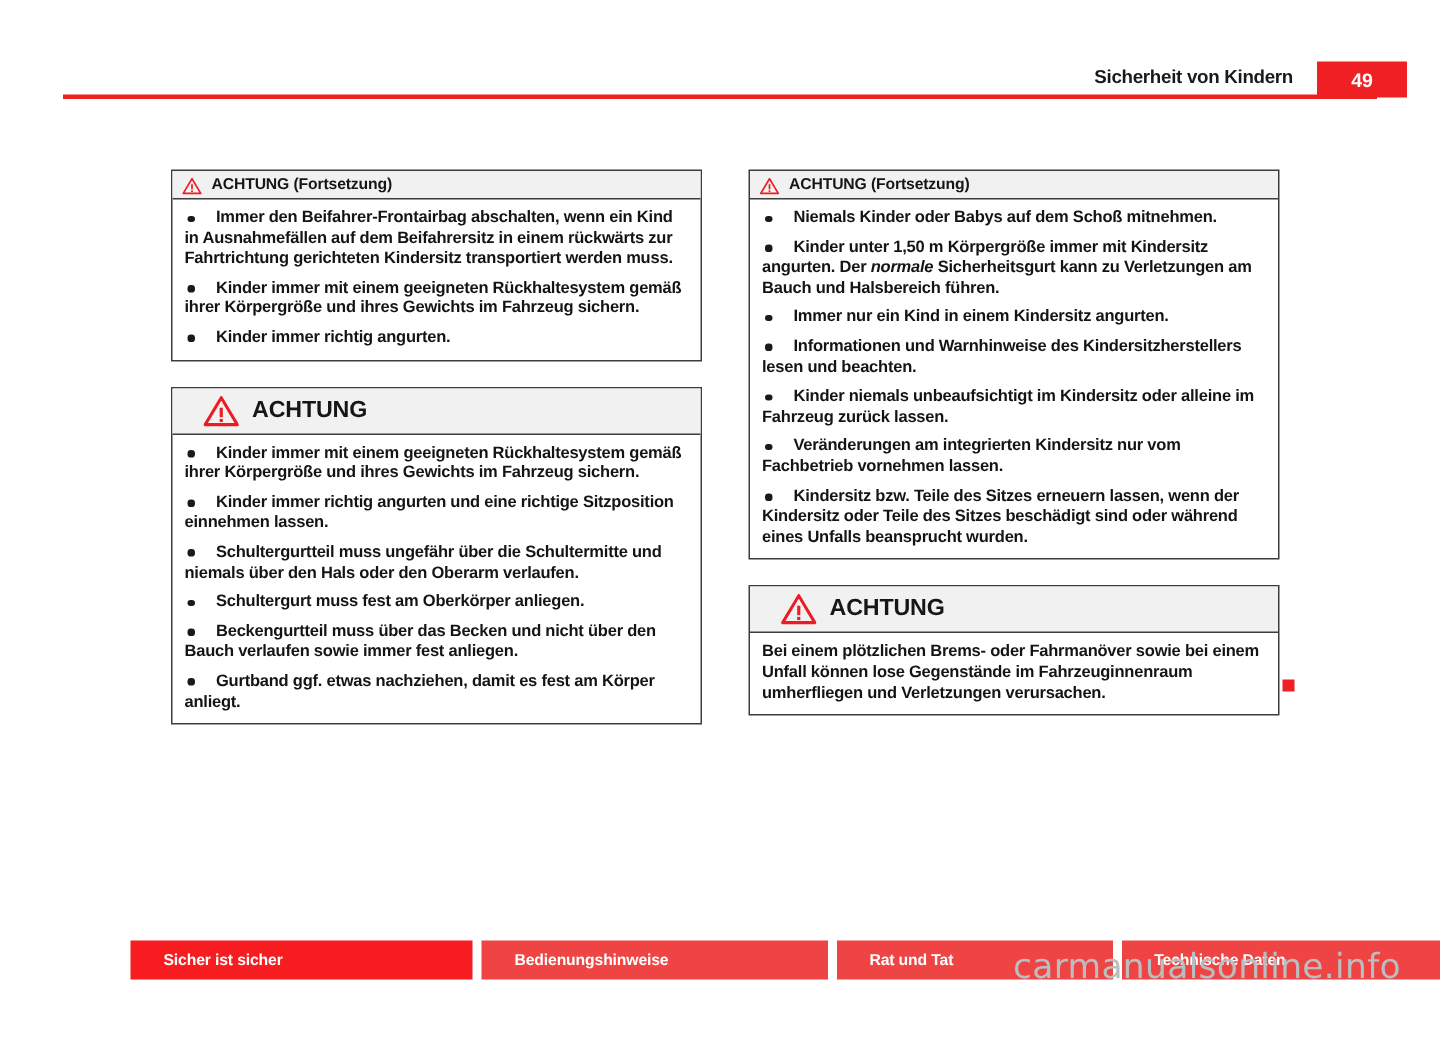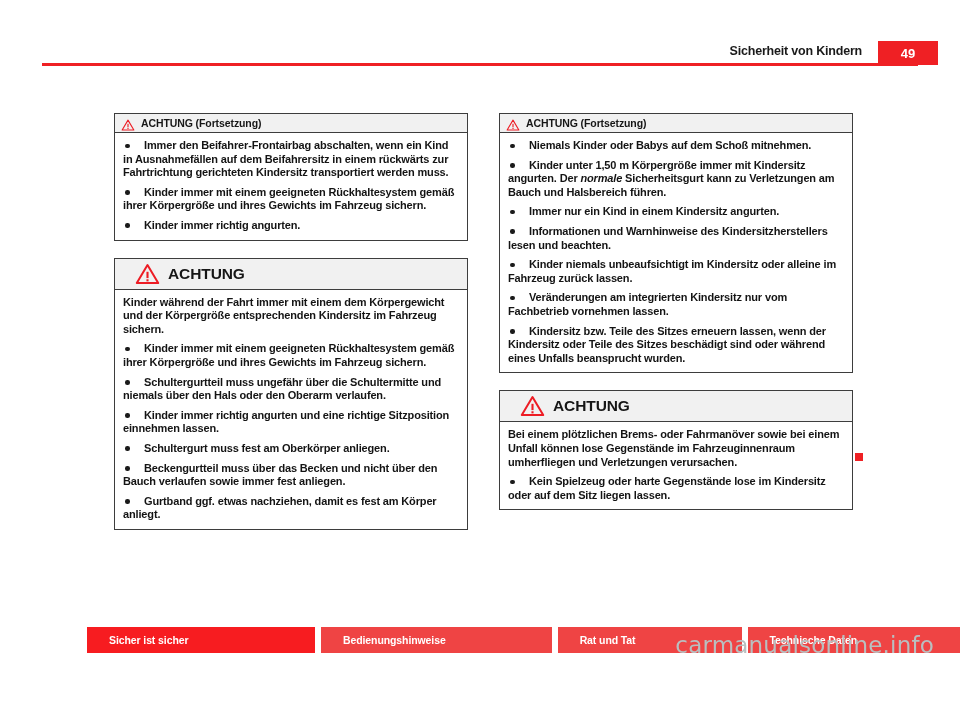--- a/index.html
+++ b/index.html
@@ -245,32 +245,31 @@
       <div class="warn-box">
         <div class="warn-head large">
           <span class="tri"><svg viewBox="0 0 26 23" width="100%" height="100%" aria-hidden="true">
               <path d="M13 2.2 L24.2 21 L1.8 21 Z" fill="none" stroke="#ed1c24" stroke-width="2.1" stroke-linejoin="round"></path>
               <rect x="11.9" y="9.2" width="2.2" height="6.6" fill="#ed1c24"></rect>
               <rect x="11.9" y="17.0" width="2.2" height="2.2" fill="#ed1c24"></rect>
             </svg></span>
           <span class="warn-title">ACHTUNG</span>
         </div>
         <div class="warn-body">
-          <div class="para">Kinder während der Fahrt immer mit einem dem Körpergewicht und der Körpergröße entsprechenden Kindersitz im Fahrzeug sichern.</div>
           <div class="bullet-row">
             <span class="bullet-dot"></span>
             <div class="bullet-text">Kinder immer mit einem geeigneten Rückhaltesystem gemäß ihrer Körpergröße und ihres Gewichts im Fahrzeug sichern.</div>
           </div>
           <div class="bullet-row">
             <span class="bullet-dot"></span>
+            <div class="bullet-text">Kinder immer richtig angurten und eine richtige Sitzposition einnehmen lassen.</div>
+          </div>
+          <div class="bullet-row">
+            <span class="bullet-dot"></span>
             <div class="bullet-text">Schultergurtteil muss ungefähr über die Schultermitte und niemals über den Hals oder den Oberarm verlaufen.</div>
-          </div>
-          <div class="bullet-row">
-            <span class="bullet-dot"></span>
-            <div class="bullet-text">Kinder immer richtig angurten und eine richtige Sitzposition einnehmen lassen.</div>
           </div>
           <div class="bullet-row">
             <span class="bullet-dot"></span>
             <div class="bullet-text">Schultergurt muss fest am Oberkörper anliegen.</div>
           </div>
           <div class="bullet-row">
             <span class="bullet-dot"></span>
             <div class="bullet-text">Beckengurtteil muss über das Becken und nicht über den Bauch verlaufen sowie immer fest anliegen.</div>
           </div>
           <div class="bullet-row">
@@ -325,24 +324,20 @@
         <div class="warn-head large">
           <span class="tri"><svg viewBox="0 0 26 23" width="100%" height="100%" aria-hidden="true">
               <path d="M13 2.2 L24.2 21 L1.8 21 Z" fill="none" stroke="#ed1c24" stroke-width="2.1" stroke-linejoin="round"></path>
               <rect x="11.9" y="9.2" width="2.2" height="6.6" fill="#ed1c24"></rect>
               <rect x="11.9" y="17.0" width="2.2" height="2.2" fill="#ed1c24"></rect>
             </svg></span>
           <span class="warn-title">ACHTUNG</span>
         </div>
         <div class="warn-body">
           <div class="para">Bei einem plötzlichen Brems- oder Fahrmanöver sowie bei einem Unfall können lose Gegenstände im Fahrzeuginnenraum umherfliegen und Verletzungen verursachen.</div>
-          <div class="bullet-row">
-            <span class="bullet-dot"></span>
-            <div class="bullet-text">Kein Spielzeug oder harte Gegenstände lose im Kindersitz oder auf dem Sitz liegen lassen.</div>
-          </div>
         </div>
       </div>
     </div>
   <div class="end-marker"></div>
 </div>
 
 <div id="page-footer">
     <div class="footer-tab active">Sicher ist sicher</div>
     <div class="footer-tab inactive">Bedienungshinweise</div>
     <div class="footer-tab inactive">Rat und Tat</div>

